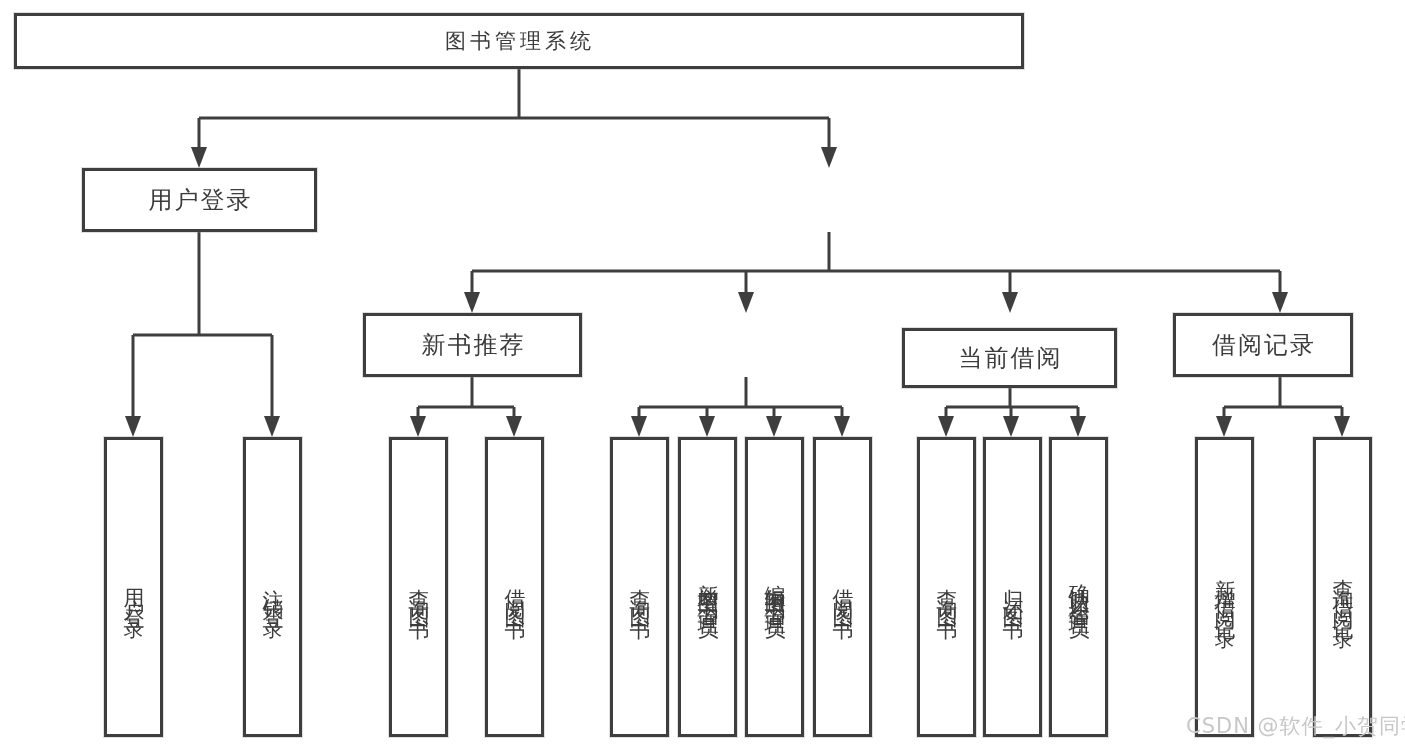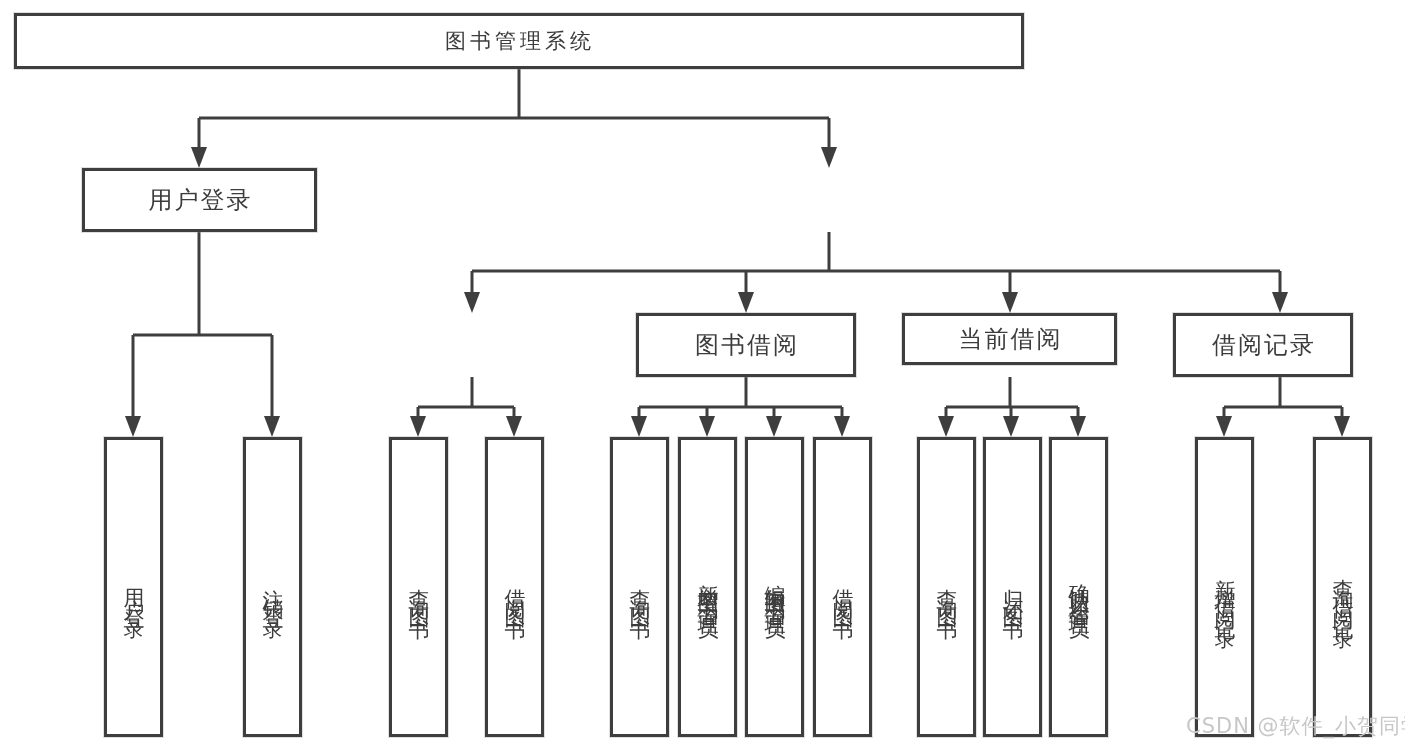--- a/index.html
+++ b/index.html
@@ -146,24 +146,24 @@
   </svg>
 
   <div class="node root" style="left:14px; top:13px; width:1010px; height:56px;">
     <span class="h-label">图书管理系统</span>
   </div>
 
   <div class="node" style="left:82px; top:168px; width:235px; height:64px;">
     <span class="h-label">用户登录</span>
   </div>
 
-  <div class="node" style="left:636px; top:313px; width:220px; height:64px;">
-    <span class="h-label">图书借阅</span>
-  </div>
-  <div class="node" style="left:902px; top:313px; width:215px; height:52px;">
+  <div class="node" style="left:363px; top:313px; width:219px; height:64px;">
+    <span class="h-label">新书推荐</span>
+  </div>
+  <div class="node" style="left:902px; top:328px; width:215px; height:60px;">
     <span class="h-label">当前借阅</span>
   </div>
   <div class="node" style="left:1173px; top:313px; width:180px; height:64px;">
     <span class="h-label">借阅记录</span>
   </div>
 
   <div class="node leaf" style="left:104px; top:437px;">
     <span class="vtext">用户登录</span>
   </div>
   <div class="node leaf" style="left:243px; top:437px;">

